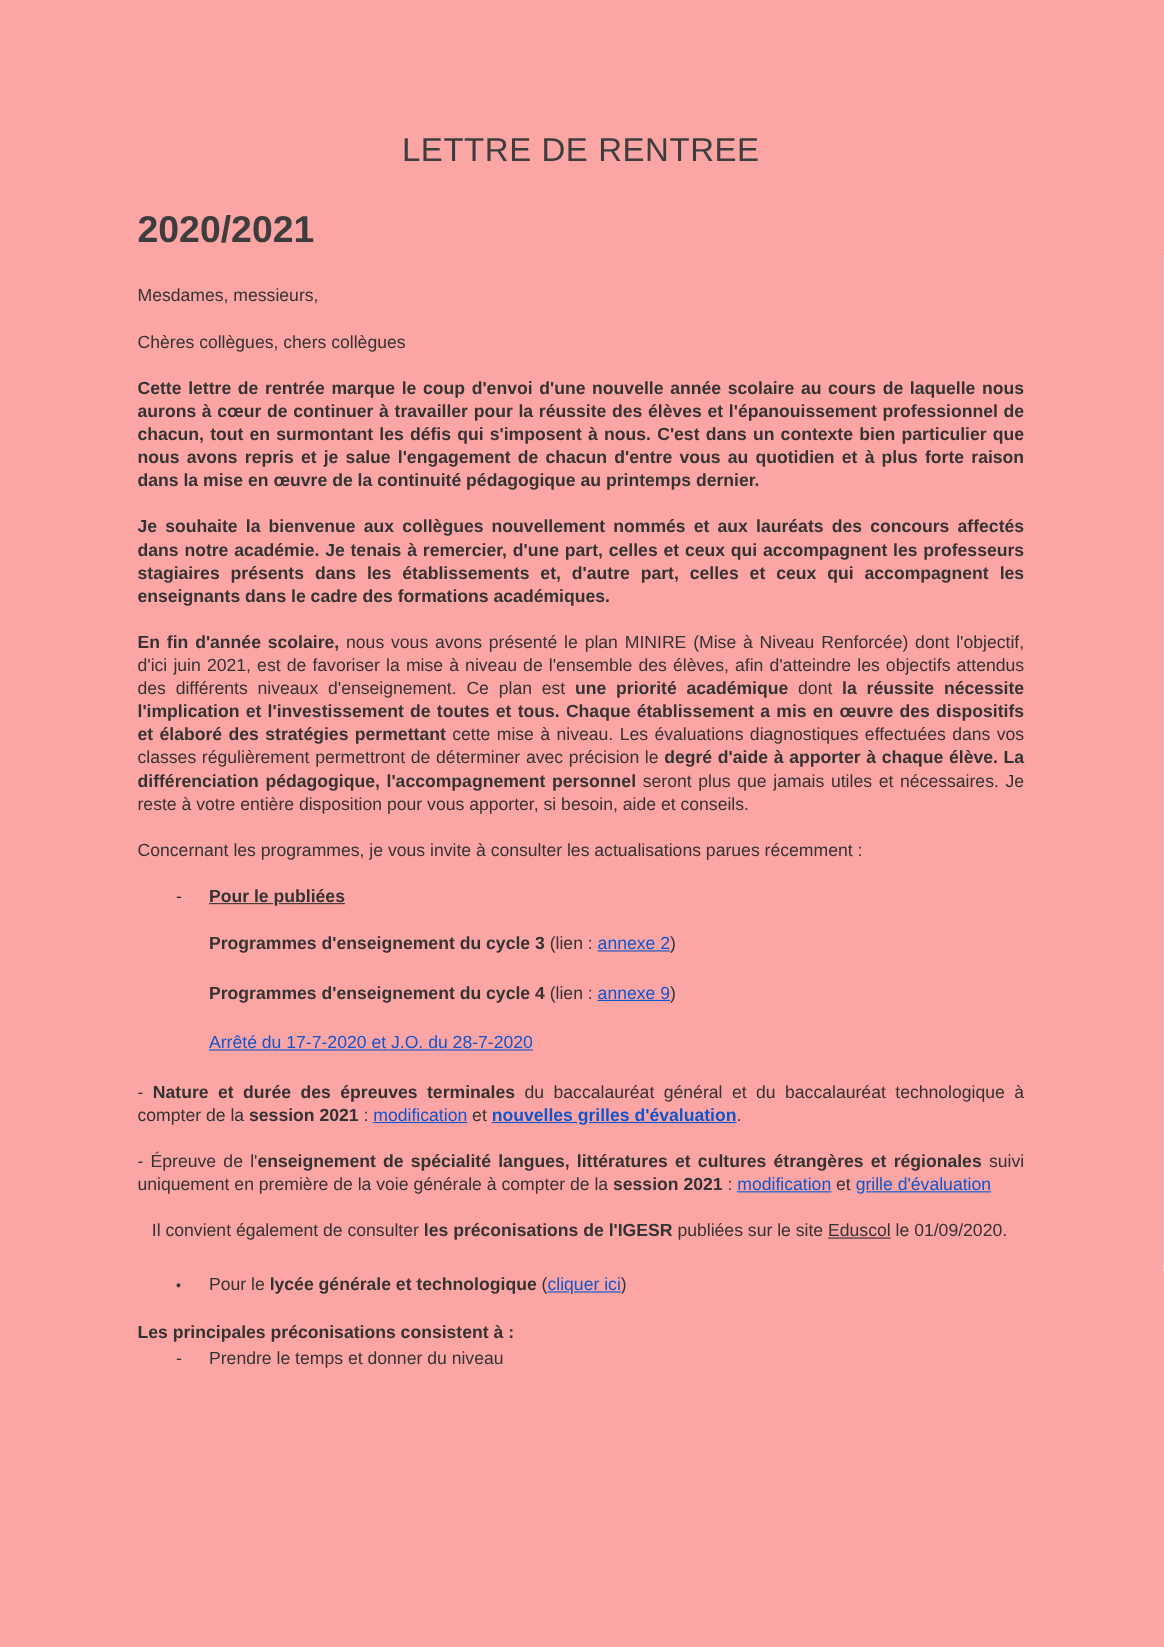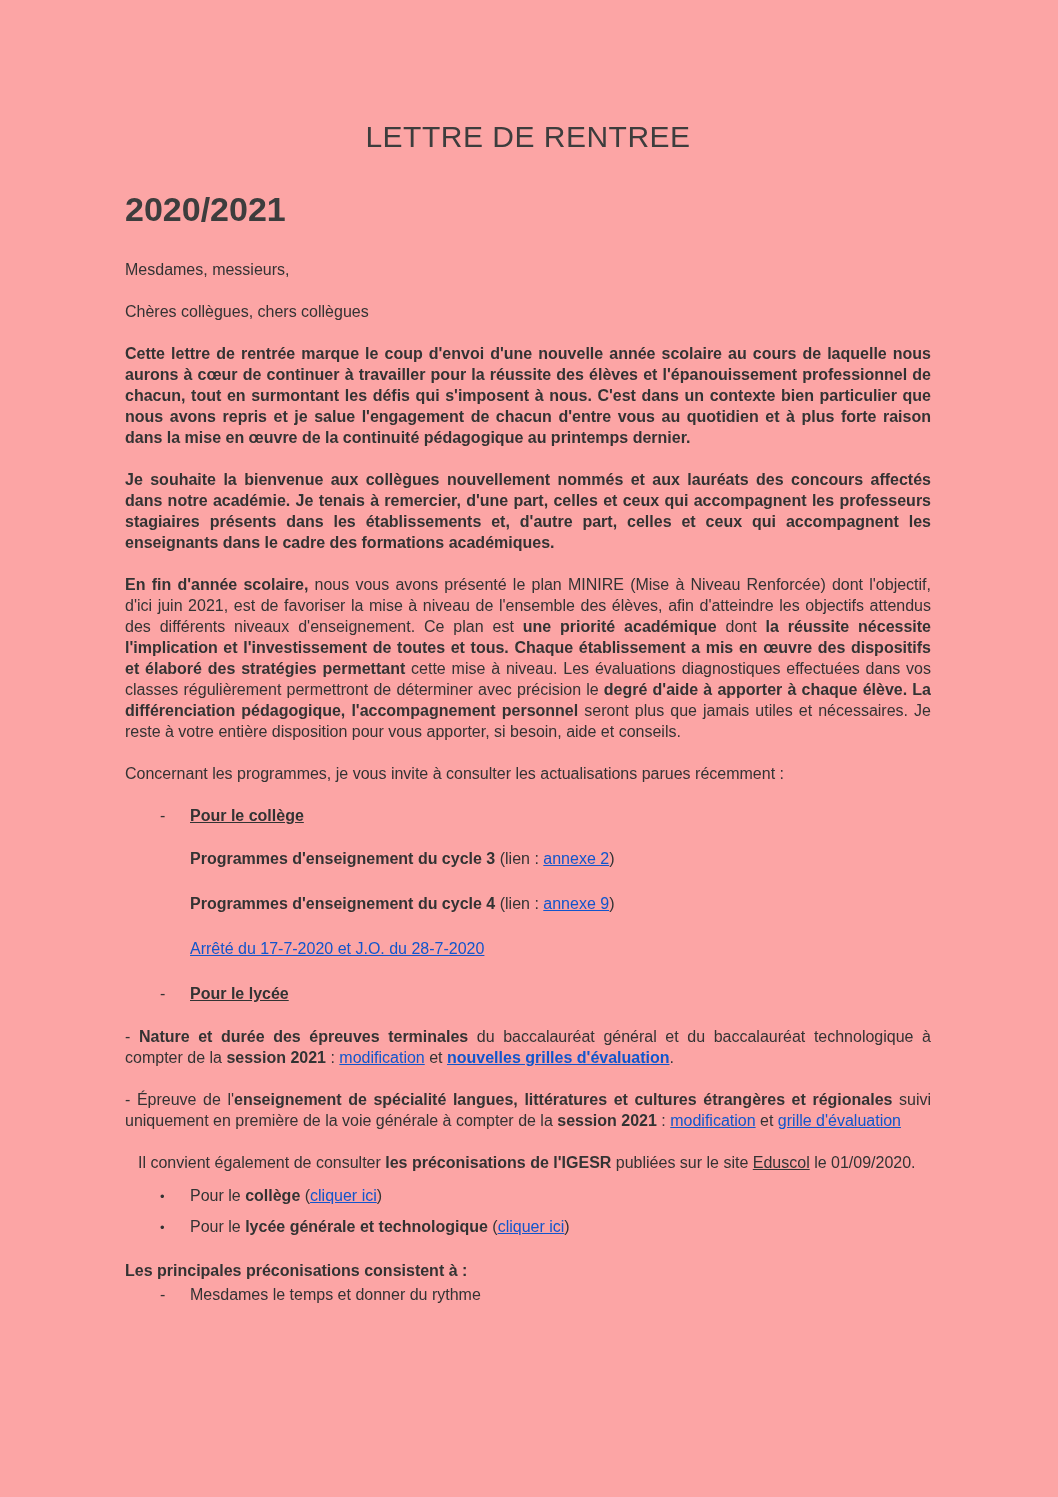--- a/index.html
+++ b/index.html
@@ -35,21 +35,21 @@
   .block {
     font-size: 16px;
     line-height: 21px;
     margin: 0 0 21px 0;
   }
   .salutation { text-align: left; }
   .paragraph { text-align: justify; }
   .indented-paragraph {
     text-align: justify;
     margin-left: 13px;
-    margin-bottom: 10px;
+    margin-bottom: 26px;
   }
   .sub-line { margin-left: 65px; margin-bottom: 24px; }
   .link-line { margin-left: 65px; margin-bottom: 24px; }
   .dash-item { padding-left: 35px; margin-bottom: 22px; }
   .dash-item .marker { display: inline-block; width: 30px; }
   .bullet-item { padding-left: 35px; margin-bottom: 5px; line-height: 25px; }
   .bullet-item .marker { display: inline-block; width: 30px; font-size: 13px; }
   .heading { margin-top: 20px; margin-bottom: 3px; }
   .b { font-weight: bold; }
   .u { text-decoration: underline; }
@@ -66,26 +66,24 @@
 <div class="page">
   <h1 class="doc-title">LETTRE DE RENTREE</h1>
   <h2 class="doc-subtitle">2020/2021</h2>
   <div>
       <div class="block salutation"><span>Mesdames, messieurs,</span></div>
       <div class="block salutation"><span>Chères collègues, chers collègues</span></div>
       <div class="block paragraph"><span class="b">Cette lettre de rentrée marque le coup d'envoi d'une nouvelle année scolaire au cours de laquelle nous aurons à cœur de continuer à travailler pour la réussite des élèves et l'épanouissement professionnel de chacun, tout en surmontant les défis qui s'imposent à nous. C'est dans un contexte bien particulier que nous avons repris et je salue l'engagement de chacun d'entre vous au quotidien et à plus forte raison dans la mise en œuvre de la continuité pédagogique au printemps dernier.</span></div>
       <div class="block paragraph"><span class="b">Je souhaite la bienvenue aux collègues nouvellement nommés et aux lauréats des concours affectés dans notre académie. Je tenais à remercier, d'une part, celles et ceux qui accompagnent les professeurs stagiaires présents dans les établissements et, d'autre part, celles et ceux qui accompagnent les enseignants dans le cadre des formations académiques.</span></div>
       <div class="block paragraph"><span class="b">En fin d'année scolaire,</span><span> nous vous avons présenté le plan MINIRE (Mise à Niveau Renforcée) dont l'objectif, d'ici juin 2021, est de favoriser la mise à niveau de l'ensemble des élèves, afin d'atteindre les objectifs attendus des différents niveaux d'enseignement. Ce plan est </span><span class="b">une priorité académique</span><span> dont </span><span class="b">la réussite nécessite l'implication et l'investissement de toutes et tous. Chaque établissement a mis en œuvre des dispositifs et élaboré des stratégies permettant</span><span> cette mise à niveau. Les évaluations diagnostiques effectuées dans vos classes régulièrement permettront de déterminer avec précision le </span><span class="b">degré d'aide à apporter à chaque élève. La différenciation pédagogique, l'accompagnement personnel</span><span> seront plus que jamais utiles et nécessaires. Je reste à votre entière disposition pour vous apporter, si besoin, aide et conseils.</span></div>
       <div class="block paragraph"><span>Concernant les programmes, je vous invite à consulter les actualisations parues récemment :</span></div>
-      <div class="block dash-item"><span class="marker">-</span><span class="b u">Pour le collège</span></div>
+      <div class="block dash-item"><span class="marker">-</span><span class="b u">Pour le publiées</span></div>
       <div class="block sub-line"><span class="b">Programmes d'enseignement du cycle 3 </span><span>(lien : </span><a class="lnk" href="#">annexe 2</a><span>)</span></div>
       <div class="block sub-line"><span class="b">Programmes d'enseignement du cycle 4 </span><span>(lien : </span><a class="lnk" href="#">annexe 9</a><span>)</span></div>
       <div class="block link-line"><a class="lnk" href="#">Arrêté du 17-7-2020 et J.O. du 28-7-2020</a></div>
-      <div class="block dash-item"><span class="marker">-</span><span class="b u">Pour le lycée</span></div>
       <div class="block paragraph"><span>- </span><span class="b">Nature et durée des épreuves terminales</span><span> du baccalauréat général et du baccalauréat technologique à compter de la </span><span class="b">session 2021</span><span> : </span><a class="lnk" href="#">modification</a><span> et </span><a class="b lnk" href="#">nouvelles grilles d'évaluation</a><span>.</span></div>
       <div class="block paragraph"><span>- Épreuve de l'</span><span class="b">enseignement de spécialité langues, littératures et cultures étrangères et régionales</span><span> suivi uniquement en première de la voie générale à compter de la </span><span class="b">session 2021</span><span> : </span><a class="lnk" href="#">modification</a><span> et </span><a class="lnk" href="#">grille d'évaluation</a></div>
       <div class="block indented-paragraph"><span>Il convient également de consulter </span><span class="b">les préconisations de l'IGESR</span><span> publiées sur le site </span><span class="u">Eduscol</span><span> le 01/09/2020.</span></div>
-      <div class="block bullet-item"><span class="marker">•</span><span>Pour le </span><span class="b">collège</span><span> (</span><a class="lnk" href="#">cliquer ici</a><span>)</span></div>
       <div class="block bullet-item"><span class="marker">•</span><span>Pour le </span><span class="b">lycée générale et technologique</span><span> (</span><a class="lnk" href="#">cliquer ici</a><span>)</span></div>
       <div class="block heading"><span class="b">Les principales préconisations consistent à :</span></div>
-      <div class="block dash-item"><span class="marker">-</span><span>Mesdames le temps et donner du rythme</span></div>
+      <div class="block dash-item"><span class="marker">-</span><span>Prendre le temps et donner du niveau</span></div>
     </div>
 </div>
 
 </body></html>

